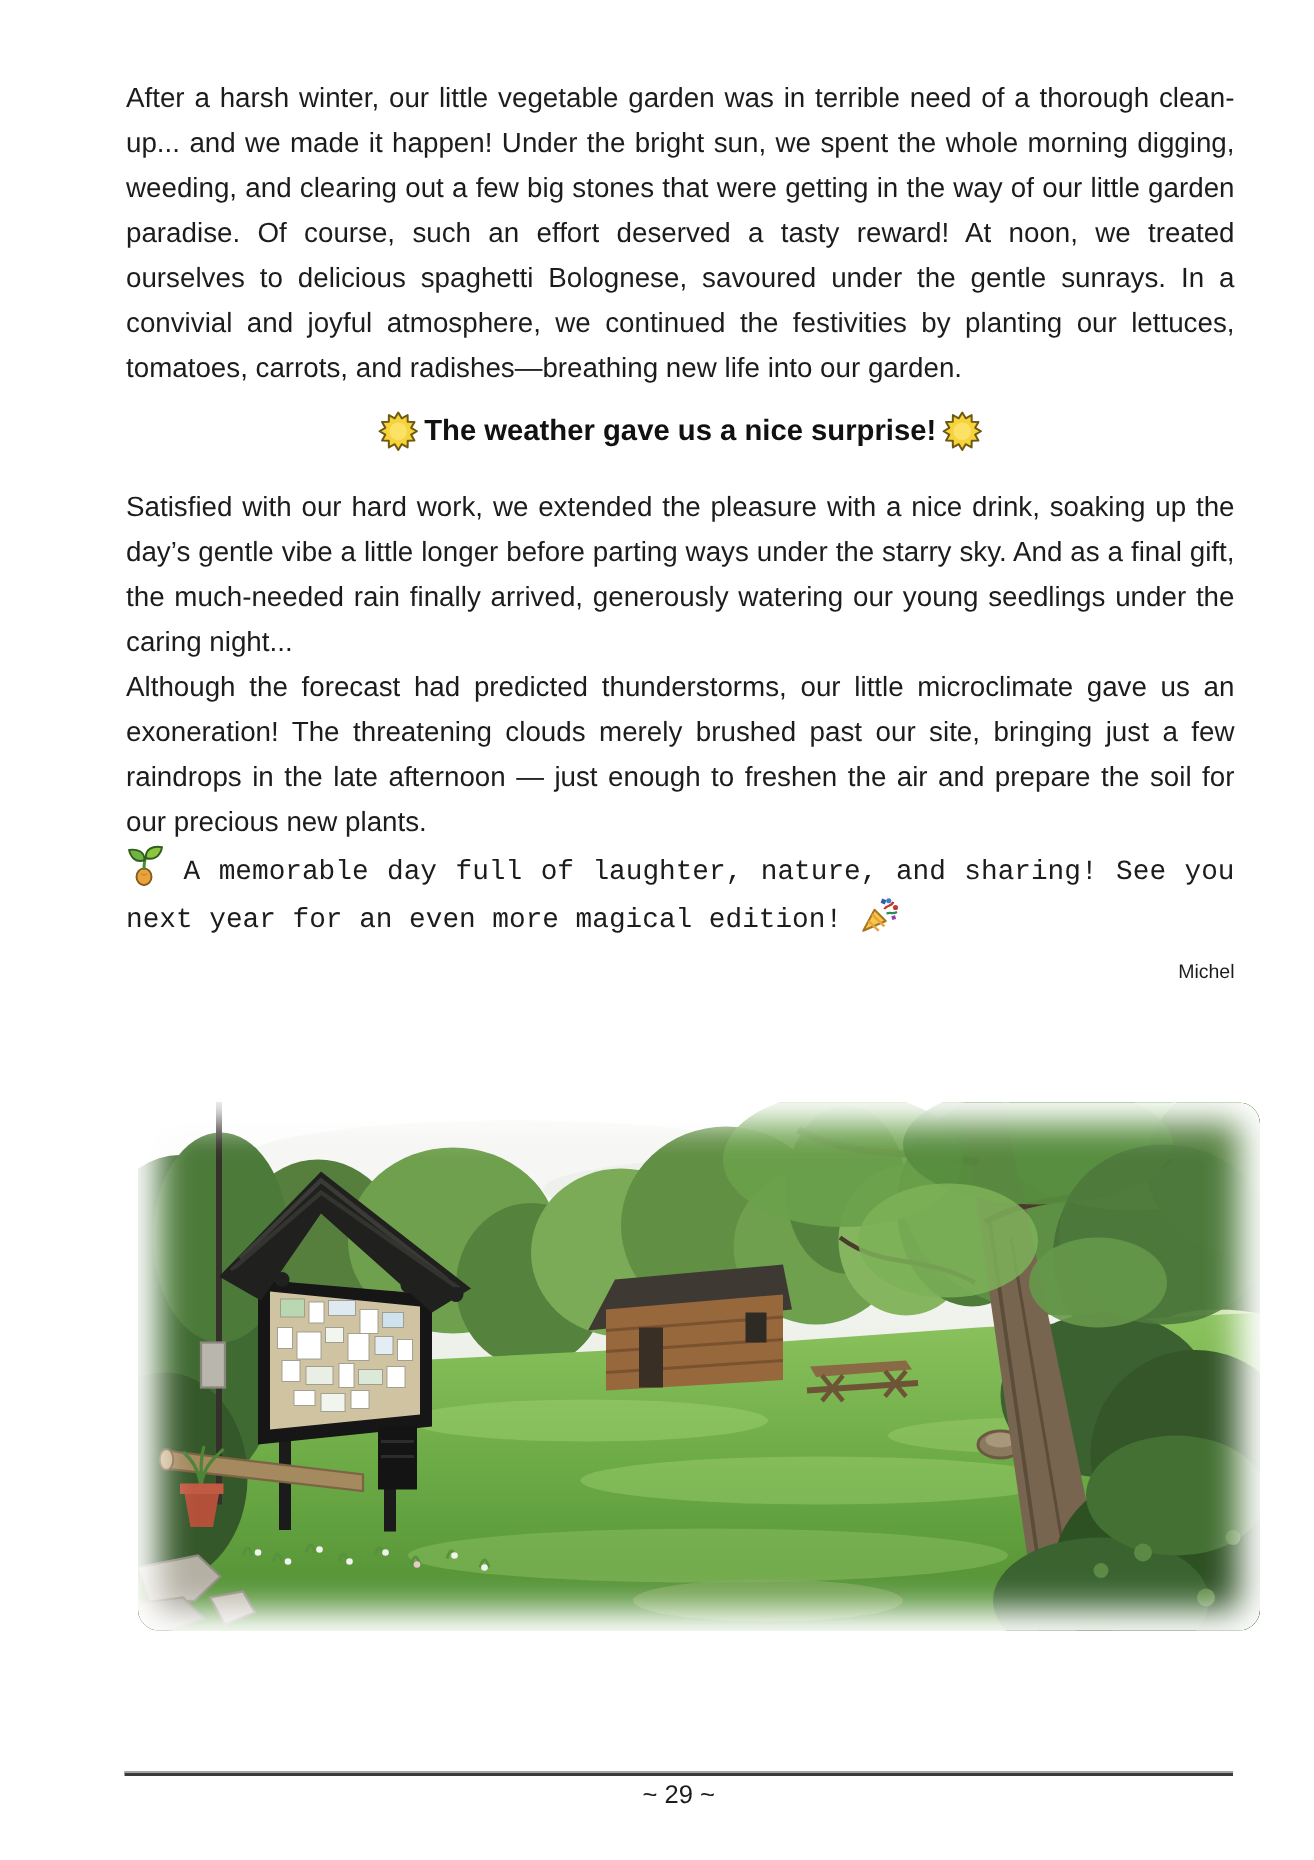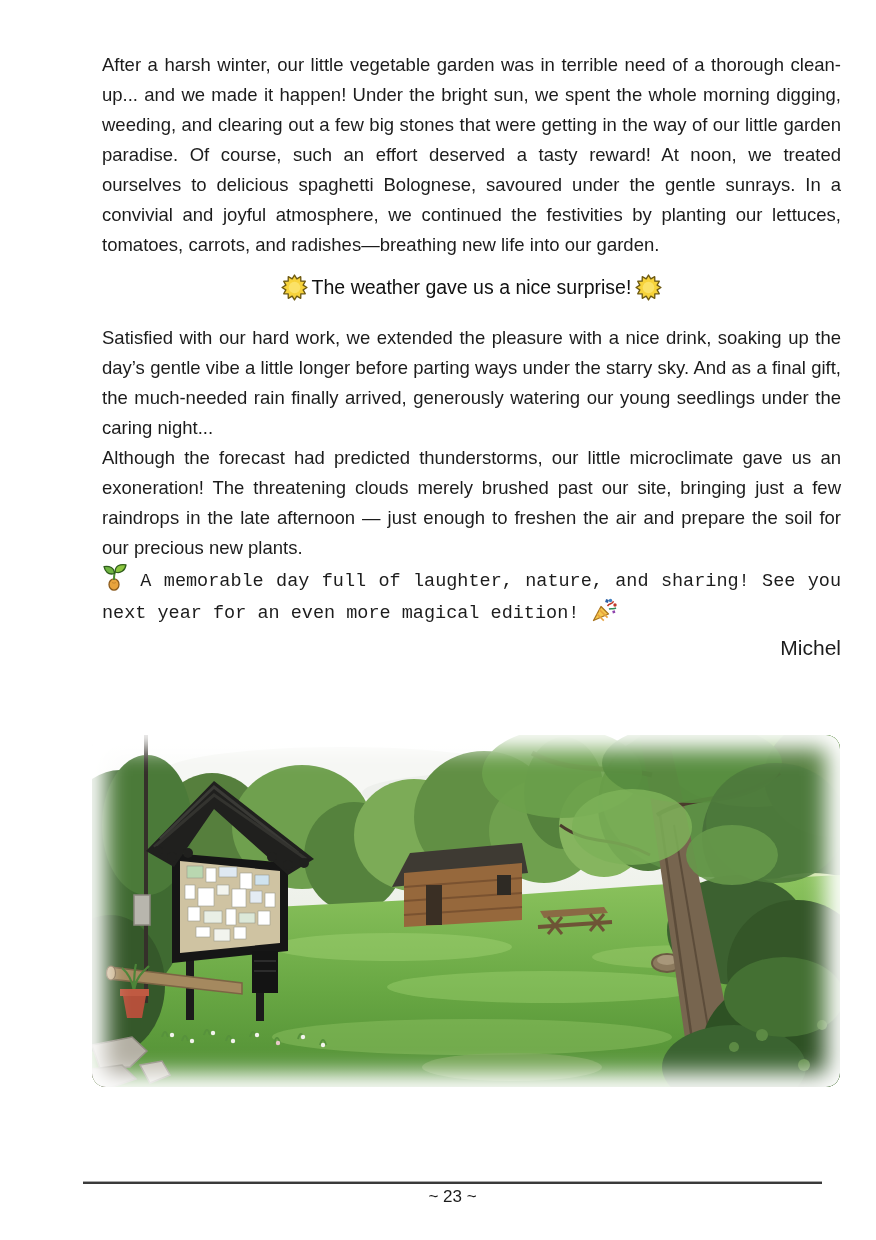--- a/index.html
+++ b/index.html
@@ -1,30 +1,30 @@
 <!DOCTYPE html>
 <html><head>
 <meta charset="utf-8">
 <style>
   html,body{margin:0;padding:0;background:#ffffff;}
   .page{
     position:relative;width:876px;height:1240px;background:#ffffff;
     font-family:"Liberation Sans",sans-serif;color:#1c1c1c;overflow:hidden;
   }
-  .textblock{position:absolute;left:102px;top:50px;width:739px;}
+  .textblock{position:absolute;left:84px;top:50px;width:739px;}
   .para{margin:0;font-size:18.5px;line-height:30px;text-align:justify;}
   .heading{
-    margin:14px 0 22px;font-size:19.5px;line-height:27px;font-weight:400;
+    margin:14px 0 22px;font-size:19.5px;line-height:27px;font-weight:700;
     display:flex;align-items:flex-end;justify-content:center;gap:4px;color:#111;
   }
   .heading .emoji{display:inline-flex;}
   .emoji svg{display:block;}
   .inline-emoji{display:inline-block;vertical-align:-5px;line-height:0;}
   .closing{margin:0;font-family:Liberation Mono, monospace;}
-  .signature{margin:4px 0 0;text-align:right;font-size:21px;line-height:30px;}
+  .signature{margin:4px 0 0;text-align:right;font-size:13px;line-height:30px;}
   .photo{
     position:absolute;left:92px;top:735px;width:748px;height:352px;margin:0;
     border-radius:14px;overflow:hidden;background:#fff;
   }
   .photo svg{display:block;width:100%;height:100%;}
   .photo .feather{
     position:absolute;inset:0;border-radius:14px;pointer-events:none;
     box-shadow:inset 0 0 22px 14px #ffffff;
   }
   .footer{position:absolute;left:83px;top:1181px;width:739px;text-align:center;}
@@ -261,15 +261,15 @@
           <circle cx="712" cy="330" r="6" fill="#5c8a44"></circle>
         <circle cx="642" cy="312" r="5" fill="#5c8a44"></circle>
           <circle cx="730" cy="290" r="5" fill="#5c8a44"></circle>
       </g>
     </svg>
     <span class="feather"></span>
   </figure>
 
   <div class="footer">
     <div class="rule"></div>
-    <div class="page-number">~ 23 ~</div>
+    <div class="page-number">~ 29 ~</div>
   </div>
 </div>
 
 </body></html>

